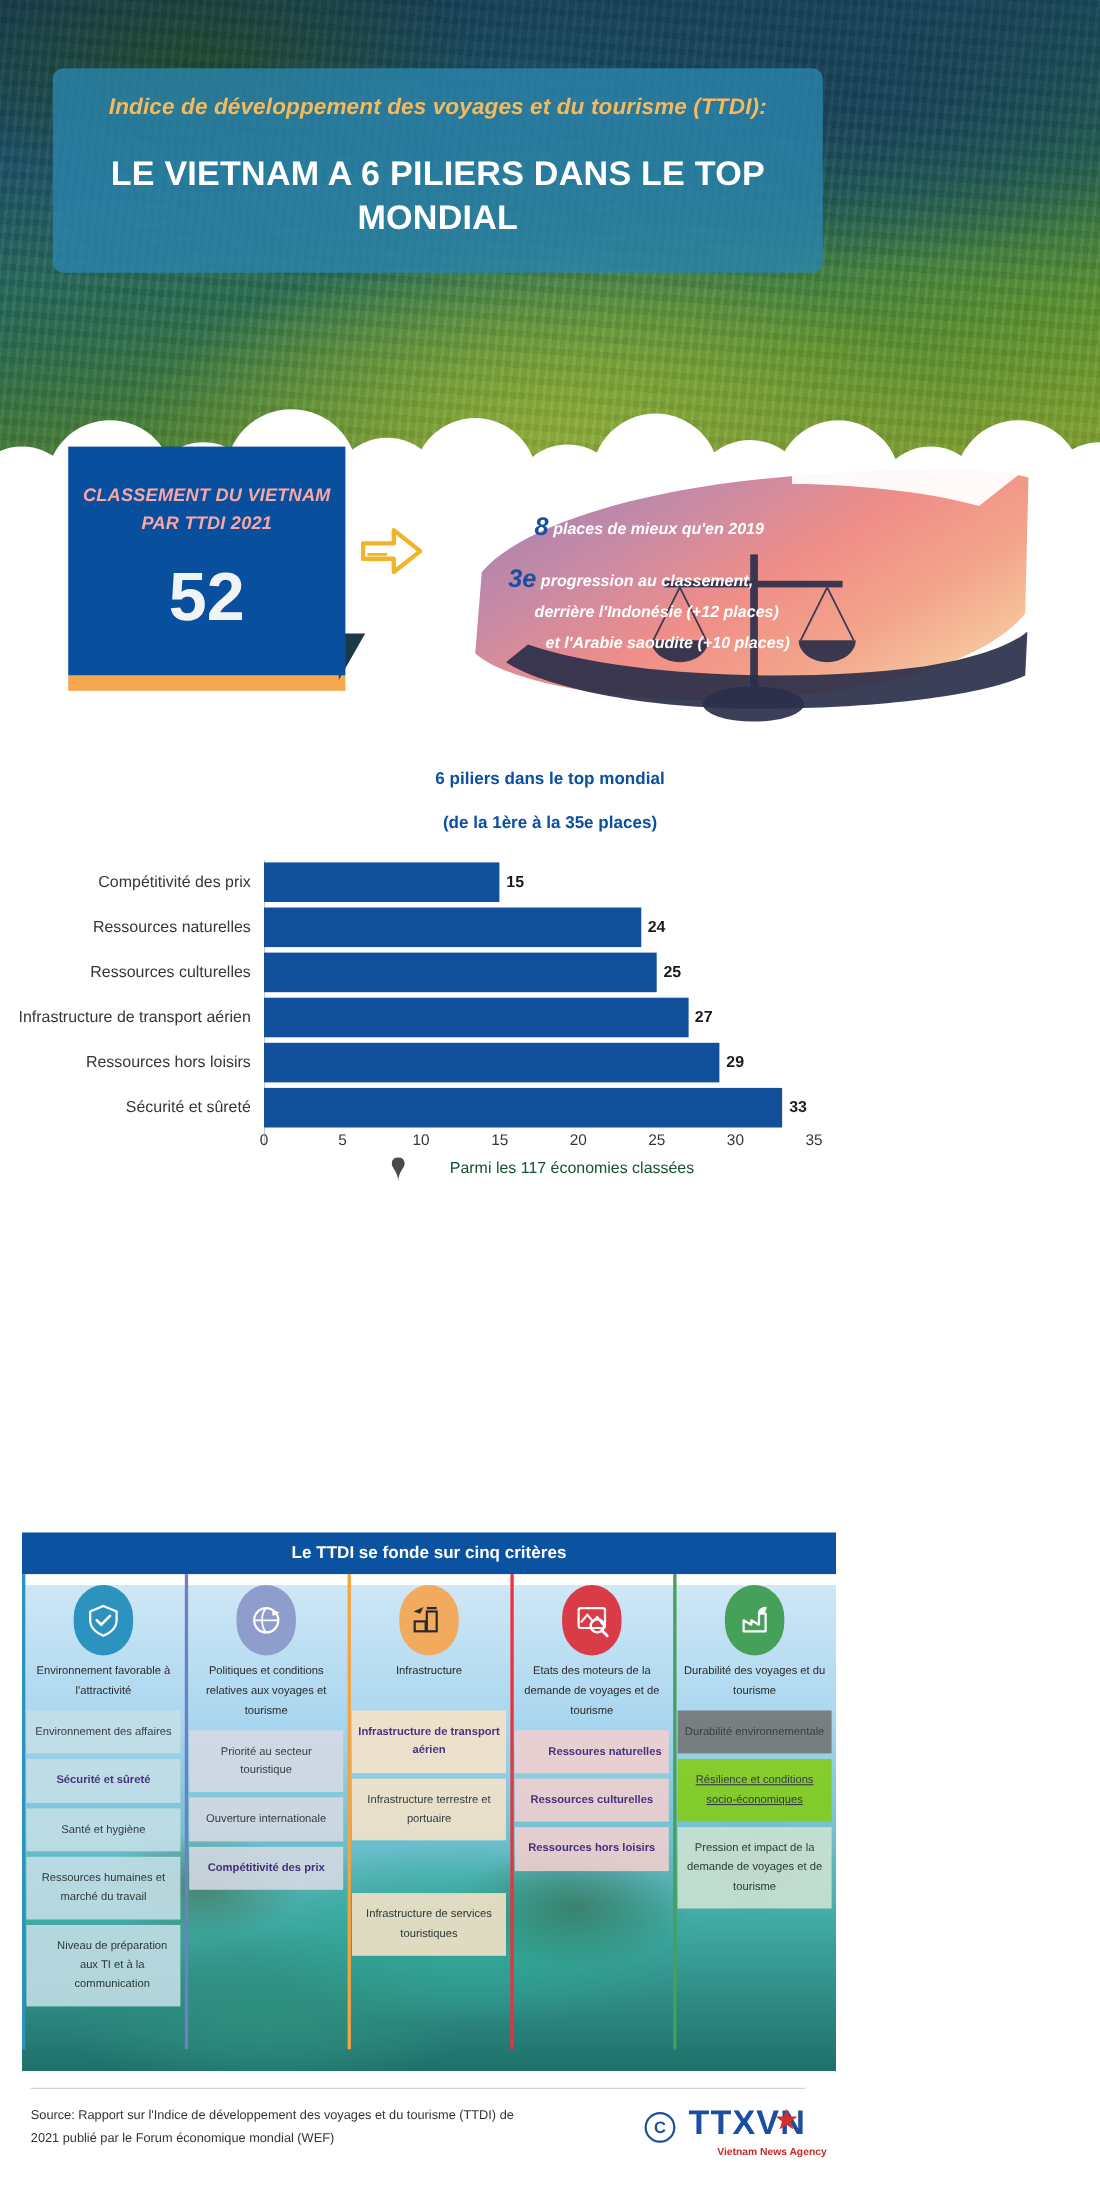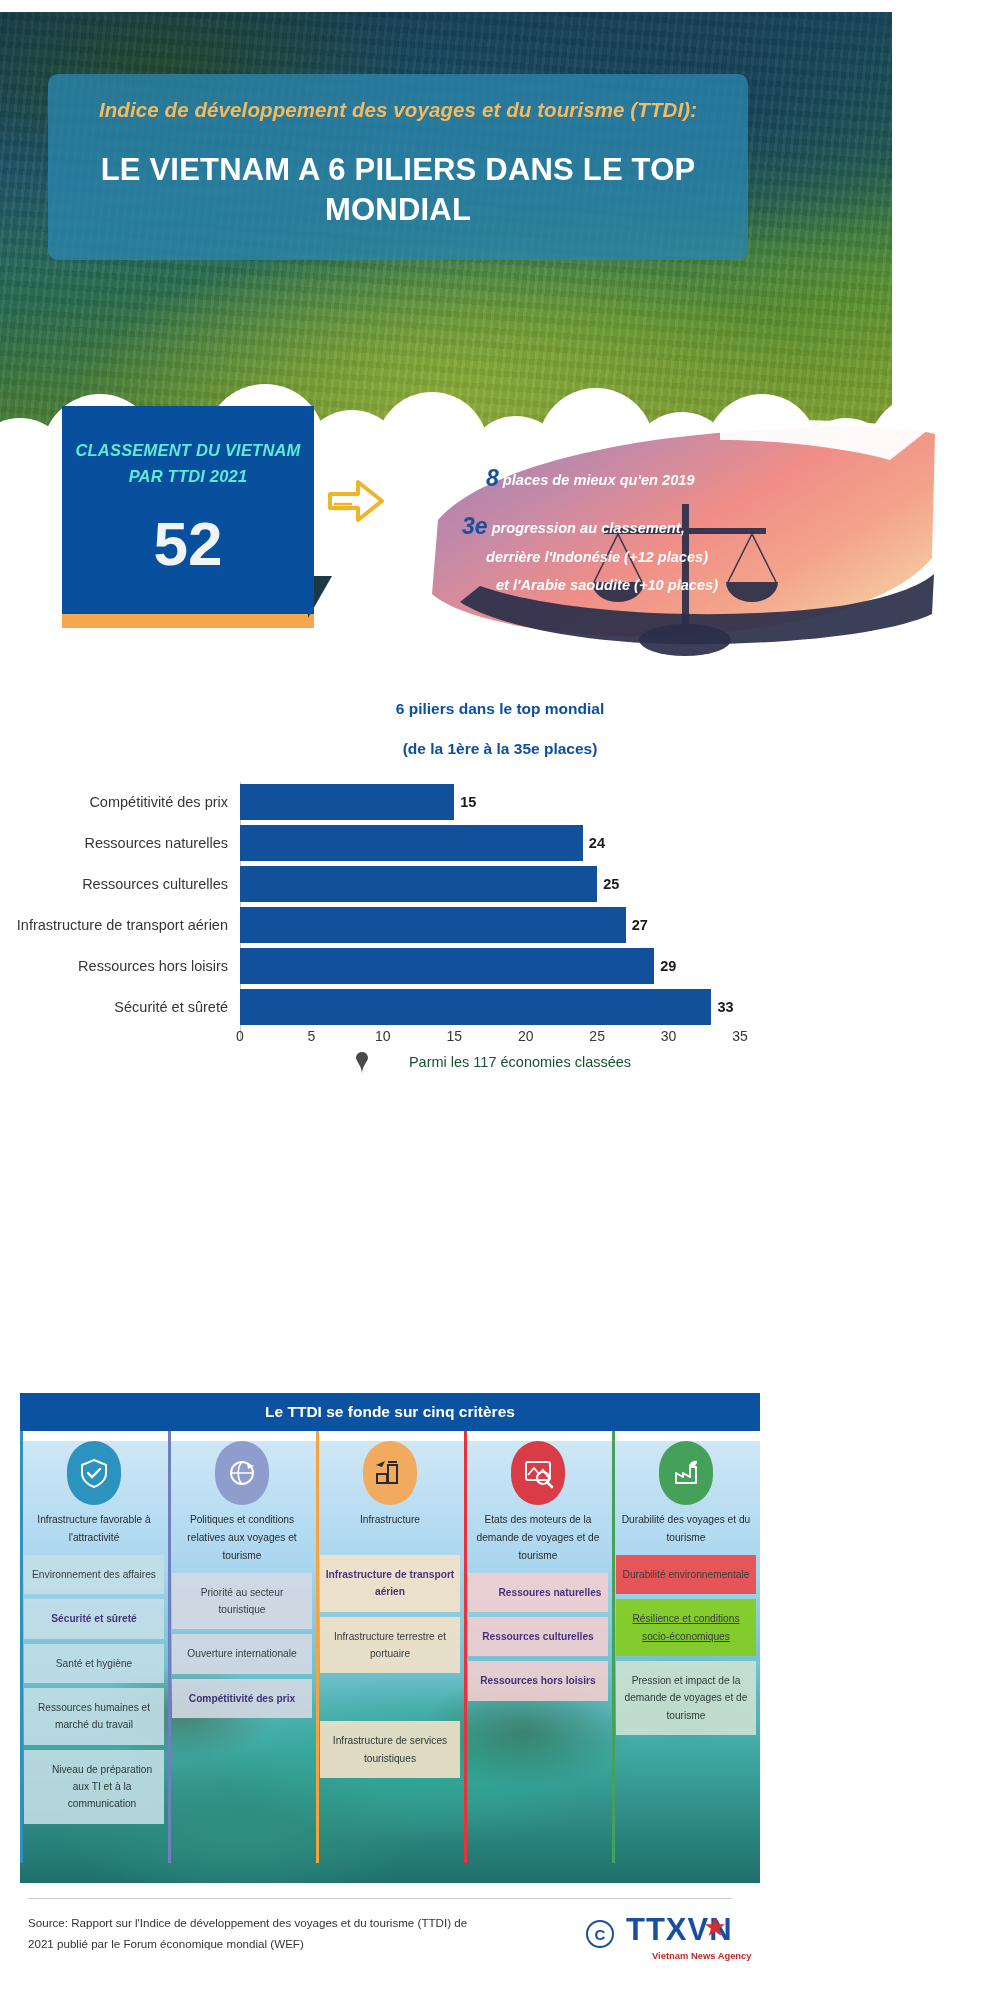--- a/index.html
+++ b/index.html
@@ -4,21 +4,21 @@
 <style>
   * { box-sizing: border-box; margin:0; padding:0; }
   body {
     width:1000px; height:2000px; position:relative; overflow:hidden;
     background:#ffffff;
     font-family:"Liberation Sans", sans-serif;
   }
   .page { position:relative; width:1000px; height:2000px; background:#fff; }
 
   
-  .hero { position:absolute; left:0; top:12px; width:892px; height:470px; overflow:hidden; }
+  .hero { position:absolute; left:0; top:0; width:1000px; height:470px; overflow:hidden; }
   .hero-photo {
     position:absolute; inset:0;
     background:
       radial-gradient(ellipse 420px 200px at 18% 12%, #2e5f2a 0%, rgba(46,95,42,0) 62%),
       radial-gradient(ellipse 520px 260px at 78% 18%, #1e4f6b 0%, rgba(30,79,107,0) 60%),
       radial-gradient(ellipse 600px 300px at 50% 88%, #bede3b 0%, rgba(190,222,59,0) 64%),
       linear-gradient(170deg,#1d4b63 0%, #22607a 22%, #2f7a55 48%, #6aa62f 70%, #a8cc2e 88%, #4e7a2a 100%);
   }
   .hero-photo::after{
     content:""; position:absolute; inset:0;
@@ -54,21 +54,21 @@
   .rank-shadow{
     position:absolute; left:246px; top:170px; width:0; height:0;
     border-left:24px solid #1b3a45; border-bottom:42px solid transparent;
   }
   .rank-box{
     position:relative; width:252px; height:208px; background:#08509e;
     display:flex; flex-direction:column; align-items:center; justify-content:flex-start;
     padding-top:32px;
   }
   .rank-title{
-    color:#5eead4; font-size:16.5px; font-weight:bold; font-style:italic;
+    color:#fca5a5; font-size:16.5px; font-weight:bold; font-style:italic;
     text-align:center; line-height:1.55; letter-spacing:.2px;
   }
   .rank-number{
     color:#f1f3f5; font-size:62px; font-weight:bold; line-height:1; margin-top:24px;
   }
   .rank-underbar{ width:252px; height:14px; background:#f4a74e; }
 
   
   .arrow-icon{ position:absolute; left:328px; top:478px; width:56px; height:46px; }
 
@@ -341,21 +341,21 @@
         <div class="col">
           <div class="col-bar" style="background: rgb(43, 147, 189);"></div>
           <div class="icon-wrap">
             <div class="ico" style="background: rgb(43, 147, 189);">
               <svg viewBox="0 0 32 32">
                 <path d="M16 3 L28 8 V16 C28 23 22 28 16 30 C10 28 4 23 4 16 V8 Z" fill="none" stroke="#fff" stroke-width="2"></path>
                 <path d="M10 16 L14 20 L22 12" fill="none" stroke="#fff" stroke-width="2.4" stroke-linecap="round"></path>
               </svg>
             </div>
           </div>
-          <div class="col-title">Infrastructure favorable à l'attractivité</div>
+          <div class="col-title">Environnement favorable à l'attractivité</div>
           <div class="cell" style="background: rgb(197, 223, 232); opacity: 0.88;">Environnement des affaires</div>
           <div class="cell hl" style="background: rgb(197, 223, 232); opacity: 0.88;">Sécurité et sûreté</div>
           <div class="cell" style="background: rgb(197, 223, 232); opacity: 0.88;">Santé et hygiène</div>
           <div class="cell" style="background: rgb(197, 223, 232); opacity: 0.88;">Ressources humaines et marché du travail</div>
           <div class="cell" style="background: rgb(197, 223, 232); opacity: 0.88; padding-left: 20px;">Niveau de préparation aux TI et à la communication</div>
         </div>
         <div class="col">
           <div class="col-bar" style="background: rgb(111, 127, 192);"></div>
           <div class="icon-wrap">
             <div class="ico" style="background: rgb(143, 157, 205);">
@@ -409,21 +409,21 @@
           <div class="col-bar" style="background: rgb(69, 160, 90);"></div>
           <div class="icon-wrap">
             <div class="ico" style="background: rgb(69, 160, 90);">
               <svg viewBox="0 0 32 32">
                 <path d="M6 26 V16 L13 20 V16 L20 20 V10 H26 V26 Z" fill="none" stroke="#fff" stroke-width="2" stroke-linejoin="round"></path>
                 <path d="M19 10 C19 5 24 3 27 4 C27 9 23 11 19 10 Z" fill="#fff"></path>
               </svg>
             </div>
           </div>
           <div class="col-title">Durabilité des voyages et du tourisme</div>
-          <div class="cell" style="background: #ef4444; opacity: 0.88;">Durabilité environnementale</div>
+          <div class="cell" style="background: #737373; opacity: 0.88;">Durabilité environnementale</div>
           <div class="cell" style="background: #84cc16; opacity: 0.88; text-decoration: underline;">Résilience et conditions socio-économiques</div>
           <div class="cell" style="background: rgb(207, 228, 212); opacity: 0.88;">Pression et impact de la demande de voyages et de tourisme</div>
         </div>
       </div>
   </div>
 
   <div class="footer">
     <div class="fline"></div>
     <div class="src">
       <div>Source: Rapport sur l'Indice de développement des voyages et du tourisme (TTDI) de</div>

